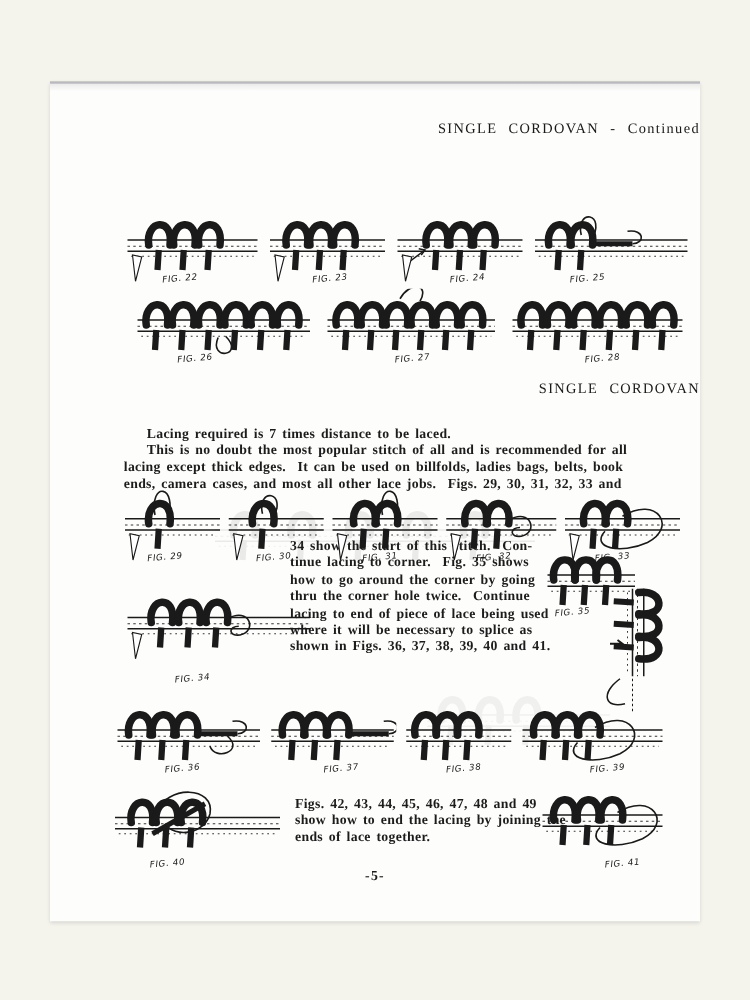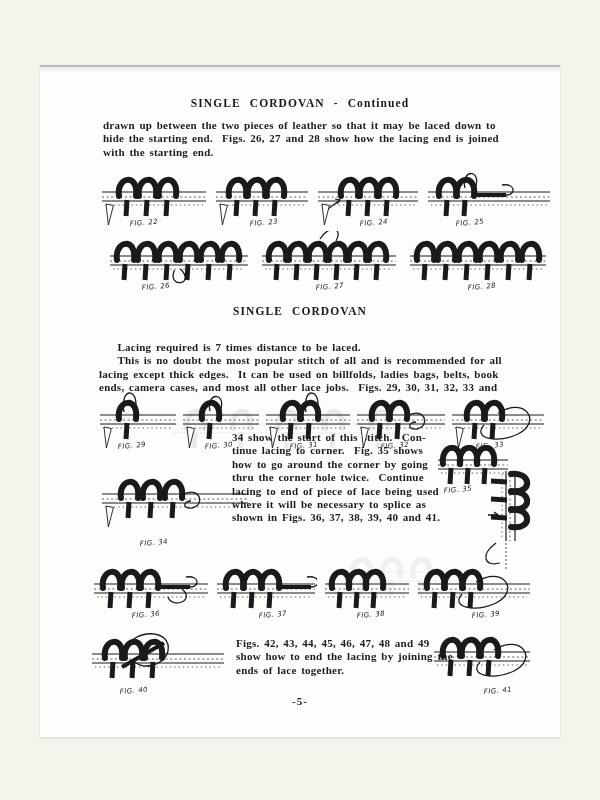--- a/index.html
+++ b/index.html
@@ -14,22 +14,22 @@
     background:#fdfdfb;
     border-top:2px solid #b9bac1;
     box-shadow:0 1px 3px rgba(0,0,0,.12);
   }
   .page::before{
     content:"";position:absolute;left:0;right:0;top:0;height:6px;
     background:linear-gradient(rgba(70,70,80,.10),rgba(70,70,80,0));
     pointer-events:none;
   }
   .h1,.h2{
-    position:absolute;left:0;width:100%;text-align:center;
-    font-weight:700;font-size:11.5px;letter-spacing:1.1px;word-spacing:5px;
+    position:absolute;left:0;width:100%;text-align:right;
+    font-weight:400;font-size:11.5px;letter-spacing:1.1px;word-spacing:5px;
     color:#191919;
   }
   .h1{top:30px}
   .h2{top:238px}
   .txt{
     position:absolute;font-weight:700;font-size:11px;line-height:13.4px;
     color:#1c1c1c;white-space:pre-wrap;letter-spacing:.25px;word-spacing:1.6px;
   }
   .para1{left:63px;top:52px;width:434px}
   .para2{left:59px;top:274px;width:446px}
@@ -58,23 +58,20 @@
     font-weight:700;font-size:11px;letter-spacing:1px;color:#1c1c1c;
   }
 </style>
 </head>
 <body>
 
 <div class="page">
 
   <div class="h1">SINGLE  CORDOVAN - Continued</div>
 
-  <div class="txt para1">drawn up between the two pieces of leather so that it may be laced down to
-hide the starting end.  Figs. 26, 27 and 28 show how the lacing end is joined
-with the starting end.</div>
 
   <div class="figrow row1">
     <div class="fig"><svg viewBox="0 0 108 62" width="108" height="62">
           <line x1="2" y1="25" x2="106" y2="25" stroke="#1a1a1a" stroke-width="1.2"></line>
           <line x1="2" y1="34" x2="106" y2="34" stroke="#1a1a1a" stroke-width="1.2"></line>
           <line x1="2" y1="30" x2="106" y2="30" stroke="#1a1a1a" stroke-width="0.7" stroke-dasharray="2 2.6"></line>
           <line x1="5" y1="38" x2="103" y2="38" stroke="#1a1a1a" stroke-width="0.7" stroke-dasharray="1.4 3"></line>
           <path d="M 19 29 C 16 9, 39 6, 36 29" fill="none" stroke="#1a1a1a" stroke-width="6" stroke-linecap="round"></path>
           <line x1="27" y1="33" x2="26" y2="49" stroke="#1a1a1a" stroke-width="5"></line>
           <path d="M 39 29 C 36 9, 59 6, 56 29" fill="none" stroke="#1a1a1a" stroke-width="6" stroke-linecap="round"></path>

